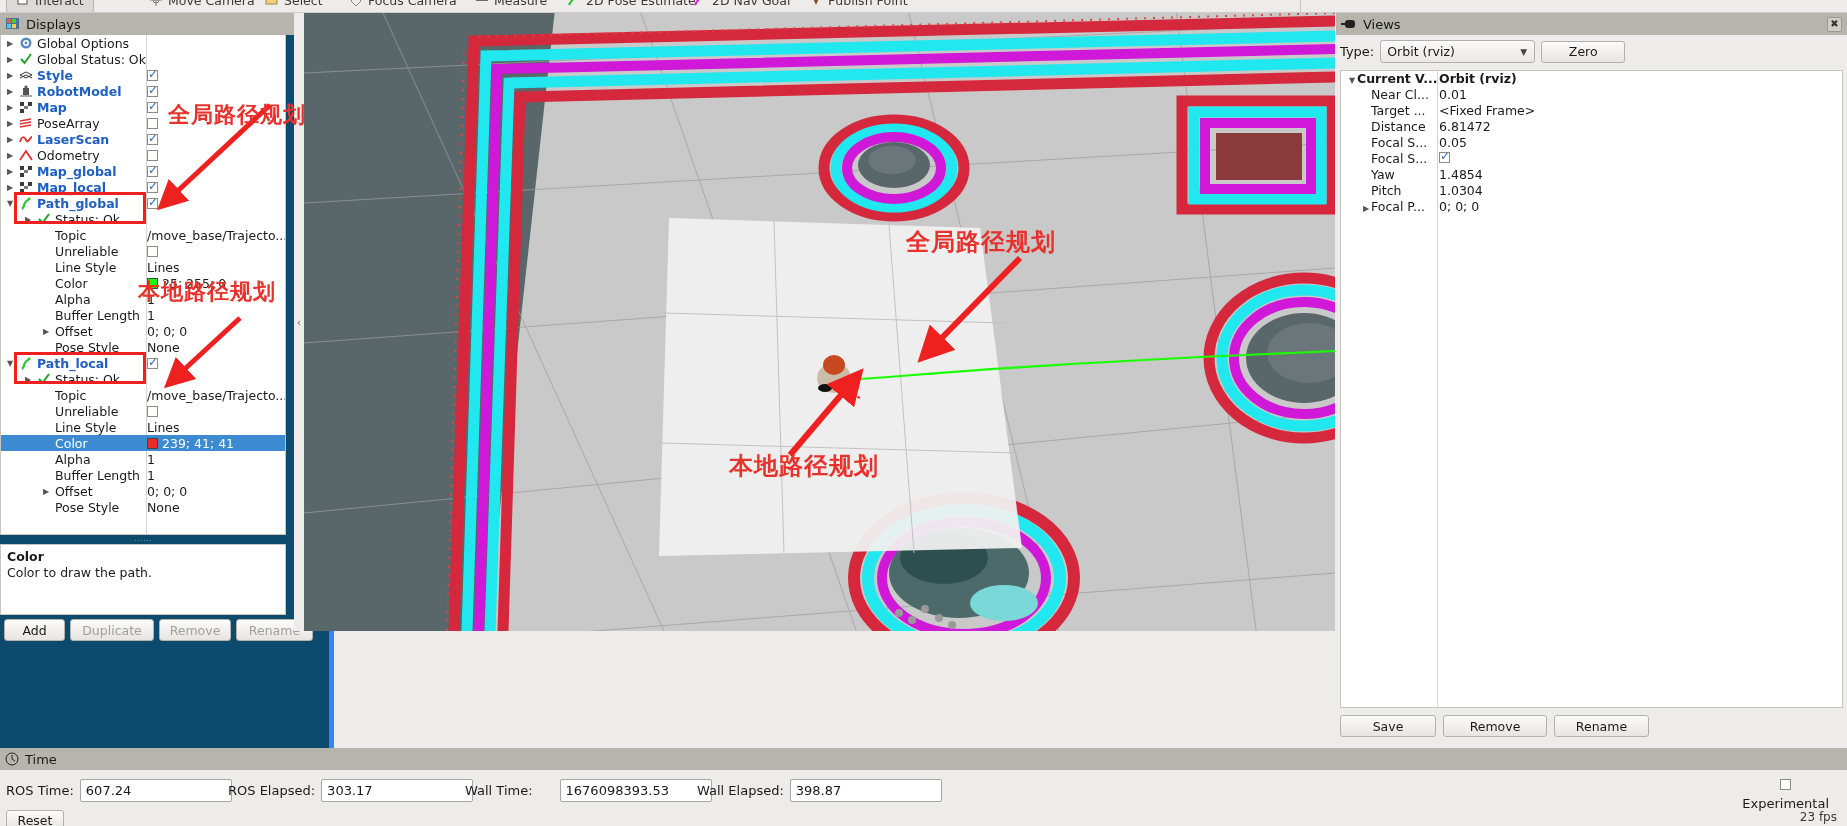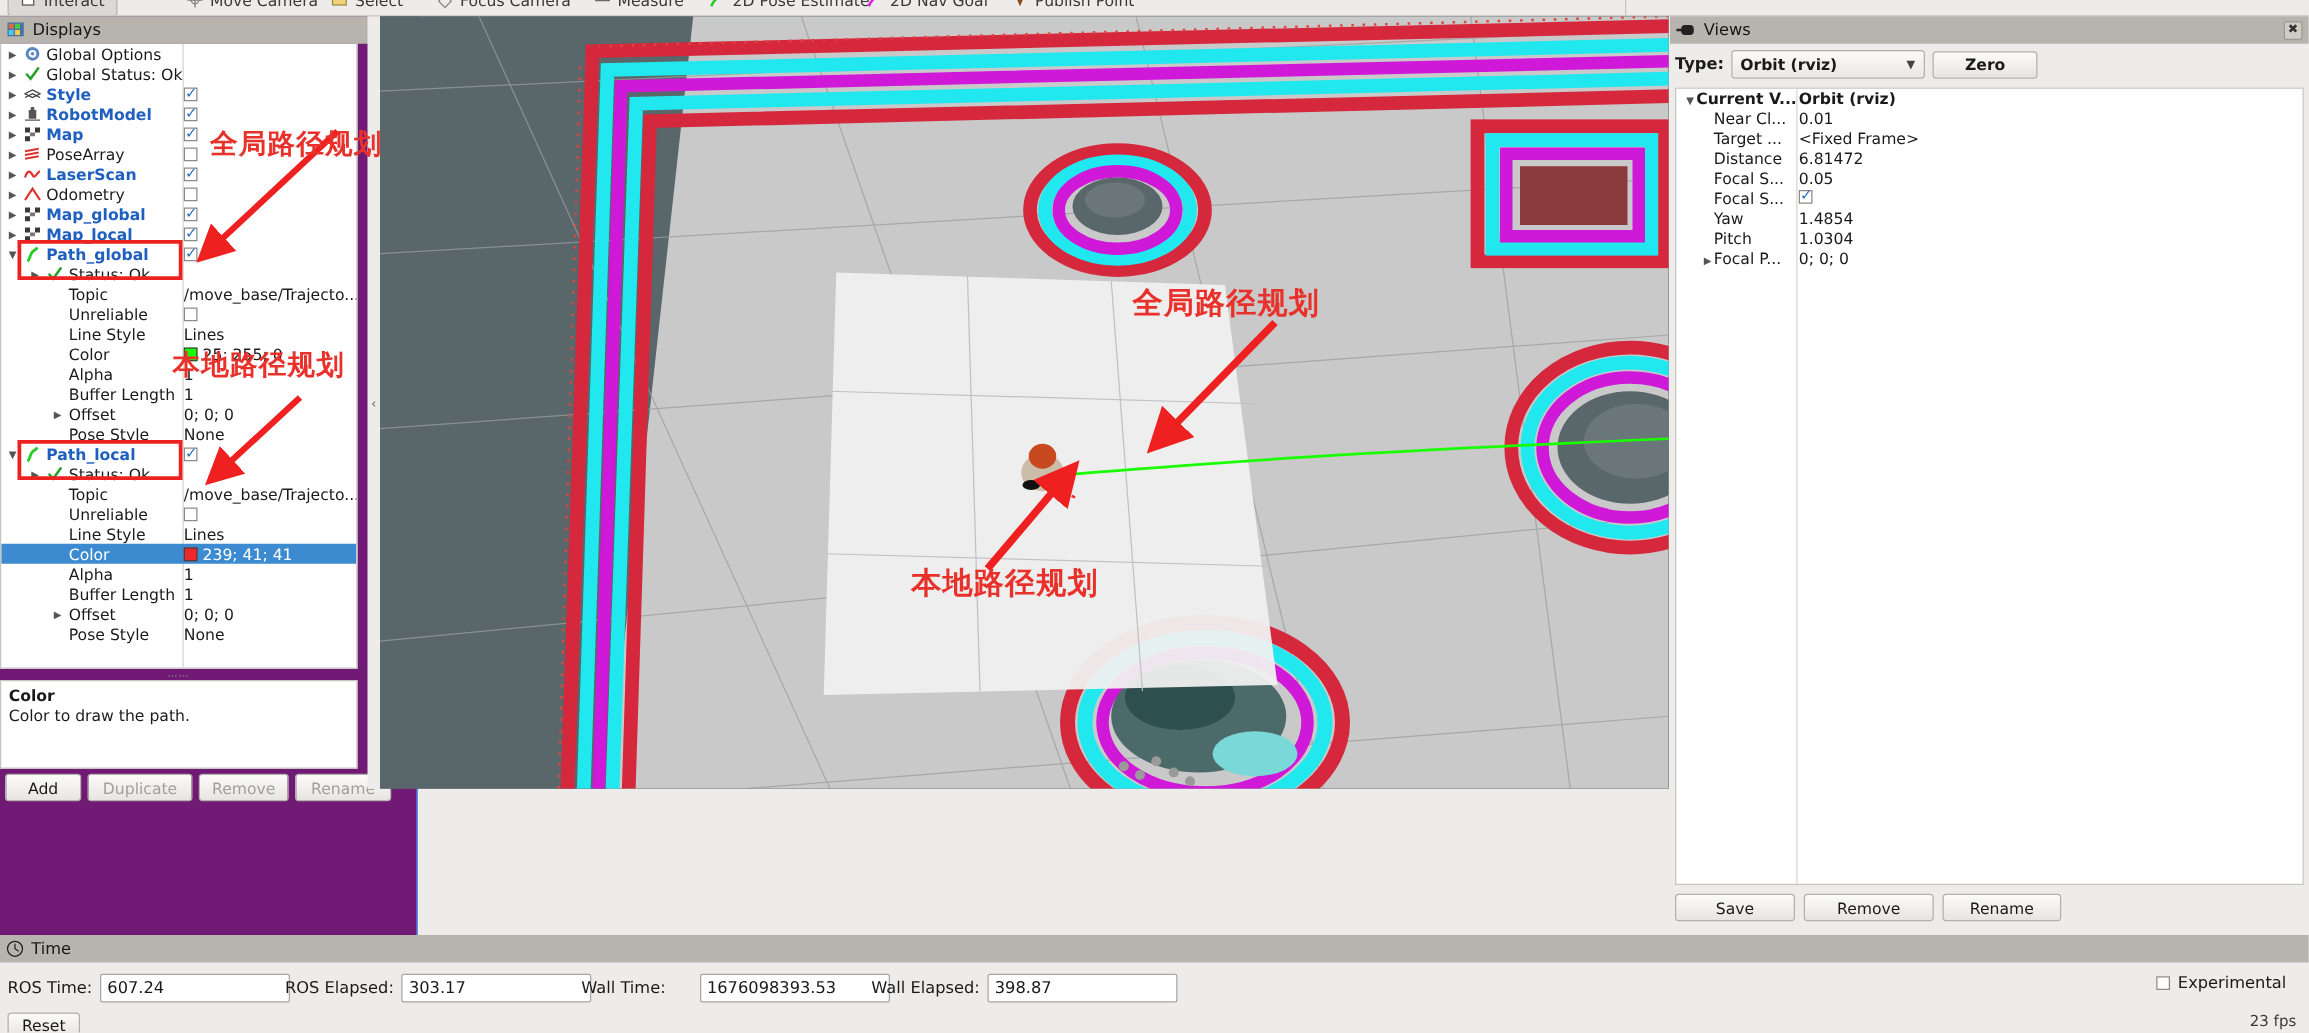--- a/index.html
+++ b/index.html
@@ -18,21 +18,21 @@
 
   
   .panel-title { height:22px; background:#b7b4ae; display:flex; align-items:center;
     padding:0 5px; gap:6px; font-size:13px; color:#161616; }
   .panel-title .closebtn { margin-left:auto; width:15px; height:15px; background:#cfccc6;
     border:1px solid #9c9991; border-radius:2px; display:flex; align-items:center;
     justify-content:center; font-size:10px; line-height:1; color:#333; }
 
   
   #displays { position:absolute; left:0; top:13px; width:334px; height:735px;
-    background:#701a75; border-right:1px solid #3b82f6; }
+    background:#0c4a6e; border-right:5px solid #3b82f6; }
   #displays .tree { position:absolute; left:0; top:22px; width:286px; height:500px;
     background:#ffffff; border:1px solid #c8c5c0; border-top:none; overflow:hidden; }
   .trow { position:relative; height:16px; display:flex; align-items:center; font-size:12.5px; }
   .trow.sel { background:#3c8bd0; color:#fff; }
   .tname { position:absolute; left:0; display:flex; align-items:center; gap:4px; }
   .tval  { position:absolute; left:146px; display:flex; align-items:center; gap:4px; }
   .arrow { width:10px; display:inline-block; text-align:center; color:#555; font-size:8px; }
   .bold-blue { color:#1f5fbf; font-weight:bold; }
   .ico { width:14px; height:13px; display:inline-block; position:relative; }
   .cbx { width:11px; height:11px; border:1px solid #8e8b86; background:#fff;
@@ -60,40 +60,40 @@
   
   #view3d { position:absolute; left:304px; top:13px; width:1031px; height:618px;
     overflow:hidden; background:#59676a; }
   .handle { position:absolute; width:10px; height:618px; top:13px; background:#edeceb;
     display:flex; align-items:center; justify-content:center; color:#6d6a66; font-size:11px; }
 
   
   #views { position:absolute; left:1336px; top:13px; width:511px; height:735px;
     background:#edeceb; }
   #views .typerow { position:absolute; left:4px; top:27px; display:flex;
-    align-items:center; gap:6px;font-weight:bold; }
+    align-items:center; gap:6px; }
   .combo { width:155px; height:23px; background:linear-gradient(#fbfbfa,#e9e7e3);
     border:1px solid #b4b1ac; border-radius:3px; display:flex; align-items:center;
     padding:0 6px; font-size:12.5px; position:relative; }
   .combo .car { position:absolute; right:7px; font-size:9px; color:#444; }
   #views .vtree { position:absolute; left:4px; top:57px; width:503px; height:640px;
     background:#fff; border:1px solid #c8c5c0; overflow:hidden; }
   .vrow { position:relative; height:16px; font-size:12.5px; }
   .vname { position:absolute; left:0; }
   .vval { position:absolute; left:98px; }
   .vdiv { position:absolute; left:96px; top:0; bottom:0; width:1px; background:#d8d5d0; }
 
   
   #time { position:absolute; left:0; top:748px; width:1847px; height:78px; background:#edeceb; }
   #time .ttitle { height:22px; background:#b7b4ae; display:flex; align-items:center;
     padding:0 5px; gap:6px; font-size:13px; }
   .tfield { position:absolute; display:flex; align-items:center; gap:6px; font-size:13px; }
   .tinput { height:23px; background:#fff; border:1px solid #a9a6a1; border-radius:2px;
     padding:0 5px; display:flex; align-items:center; font-size:13px; }
-  #expwrap { position:absolute; right:18px; top:31px; display:flex; align-items:center; gap:6px; }
+  #expwrap { position:absolute; right:18px; top:31px; display:flex; align-items:center; gap:6px;flex-direction:column; }
   #fps { position:absolute; right:10px; top:62px; font-size:12px; color:#3a3a3a; }
   #resetbtn { position:absolute; left:6px; top:62px; }
 
   
   .anno { position:absolute; color:#e8312b; font-weight:bold; pointer-events:none; }
   .cn { font-family:"DejaVu Sans","Liberation Sans",sans-serif; color:#e8312b;
     font-weight:bold; letter-spacing:1px; }
   .redbox { position:absolute; border:3px solid #ee2020; }
   svg.ovl { position:absolute; left:0; top:0; width:1847px; height:826px;
     pointer-events:none; }

